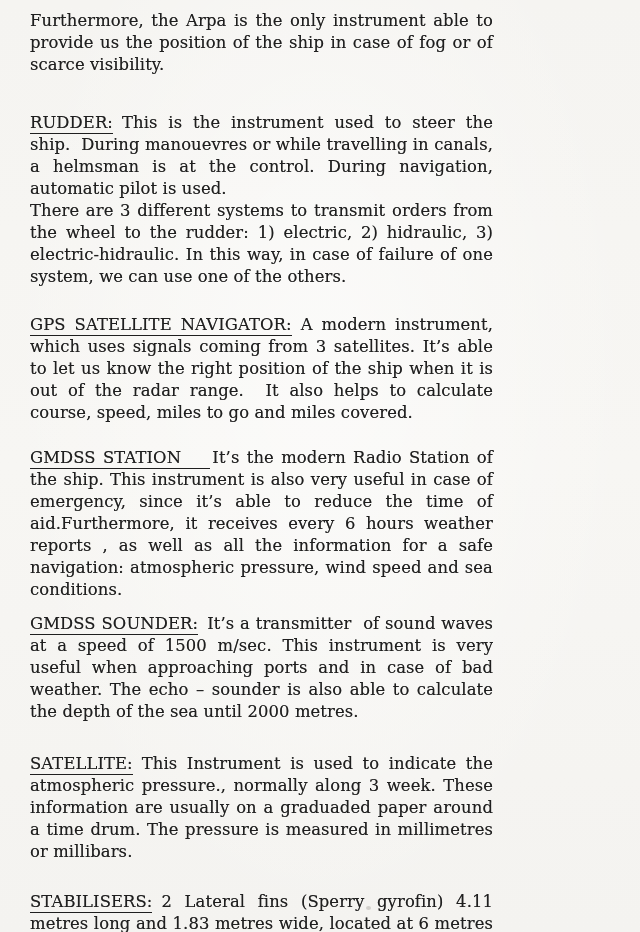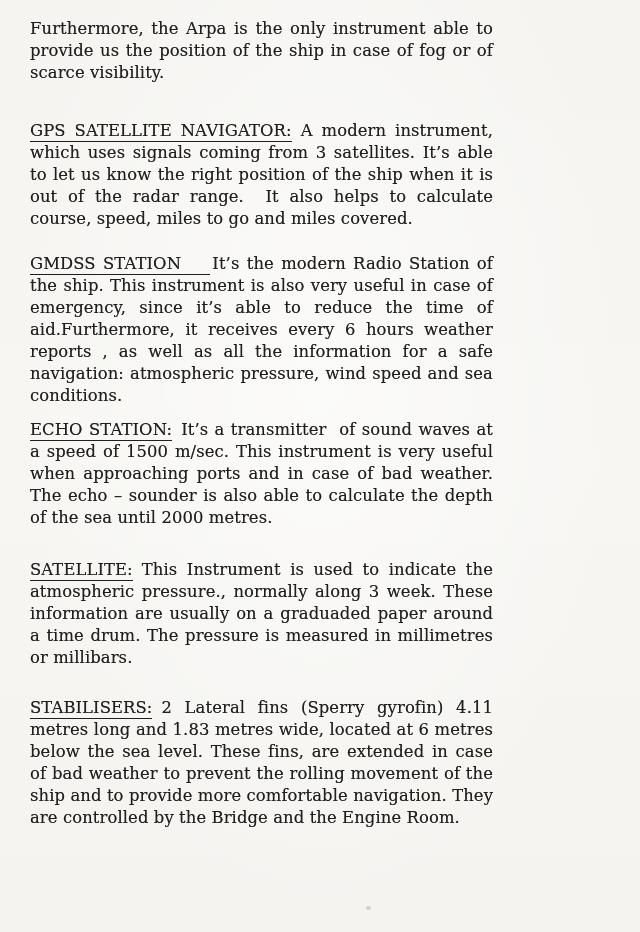--- a/index.html
+++ b/index.html
@@ -15,21 +15,21 @@
       radial-gradient(ellipse at 50% 40%, rgba(255,255,255,0.55) 0%, rgba(255,255,255,0) 70%),
       linear-gradient(180deg, #f5f4f1 0%, #f7f6f3 50%, #f4f3f0 100%);
     font-family: "DejaVu Serif", "Liberation Serif", serif;
     color: #1f1f1f;
     position: relative;
   }
   .page {
     box-sizing: border-box;
     width: 521px;
     height: 932px;
-    padding: 18px 28px 0 30px;
+    padding: 10px 28px 0 30px;
   }
   .sec, .cont {
     margin: 0;
     font-size: 16.4px;
     line-height: 22px;
     text-align: justify;
     letter-spacing: 0.1px;
     white-space: pre-wrap;
     text-shadow: 0 0 0.5px rgba(20,20,20,0.55);
   }
@@ -59,26 +59,28 @@
     opacity: 0.8;
   }
 </style>
 </head>
 <body>
 
 <div class="page">
 
   <p class="sec mb-intro"><span>Furthermore, the Arpa is the only instrument able to provide us the position of the ship in case of fog or of scarce visibility.</span></p>
 
+  <p class="sec"><span class="heading">RUDDER:</span><span>This is the instrument used to steer the ship.  During manouevres or while travelling in canals, a helmsman is at the control. During navigation, automatic pilot is used.</span></p>
+  <p class="cont mb-rudder"><span>There are 3 different systems to transmit orders from the wheel to the rudder: 1) electric, 2) hidraulic, 3) electric-hidraulic. In this way, in case of failure of one system, we can use one of the others.</span></p>
 
   <p class="sec mb-gps"><span class="heading">GPS SATELLITE NAVIGATOR:</span><span>A modern instrument, which uses signals coming from 3 satellites. It’s able to let us know the right position of the ship when it is out of the radar range.  It also helps to calculate course, speed, miles to go and miles covered.</span></p>
 
   <p class="sec mb-gmdss"><span class="heading tight">GMDSS STATION &nbsp;&nbsp;&nbsp;</span><span>It’s the modern Radio Station of the ship. This instrument is also very useful in case of emergency, since it’s able to reduce the time of aid.Furthermore, it receives every 6 hours weather reports , as well as all the information for a safe navigation: atmospheric pressure, wind speed and sea conditions.</span></p>
 
-  <p class="sec mb-echo"><span class="heading">ECHO STATION:</span><span>It’s a transmitter  of sound waves at a speed of 1500 m/sec. This instrument is very useful when approaching ports and in case of bad weather. The echo – sounder is also able to calculate the depth of the sea until 2000 metres.</span></p>
+  <p class="sec mb-echo"><span class="heading">GMDSS SOUNDER:</span><span>It’s a transmitter  of sound waves at a speed of 1500 m/sec. This instrument is very useful when approaching ports and in case of bad weather. The echo – sounder is also able to calculate the depth of the sea until 2000 metres.</span></p>
 
   <p class="sec mb-barometer"><span class="heading">SATELLITE:</span><span>This Instrument is used to indicate the atmospheric pressure., normally along 3 week. These information are usually on a graduaded paper around a time drum. The pressure is measured in millimetres or millibars.</span></p>
 
 
   <p class="sec"><span class="heading">STABILISERS:</span><span>2 Lateral fins (Sperry gyrofin) 4.11 metres long and 1.83 metres wide, located at 6 metres below the sea level. These fins, are extended in case of bad weather to prevent the rolling movement of the ship and to provide more comfortable navigation. They are controlled by the Bridge and the Engine Room.</span></p>
 
   <div class="speck"></div>
 </div>
 
 </body></html>

